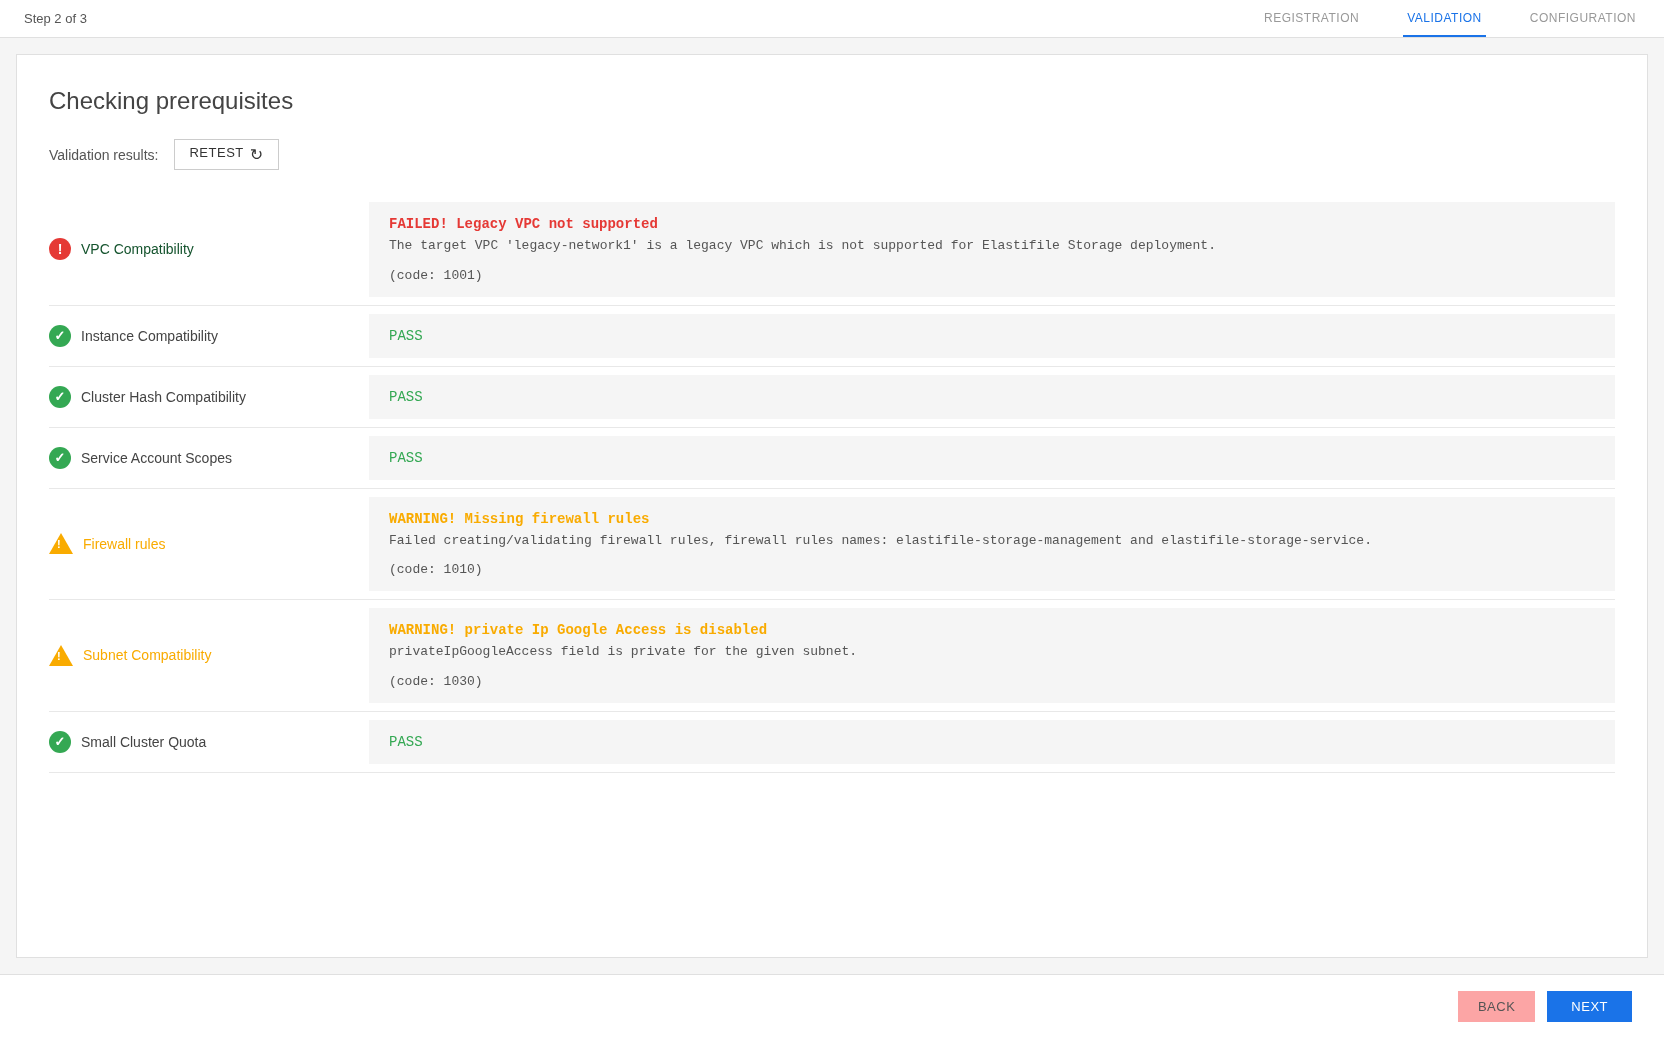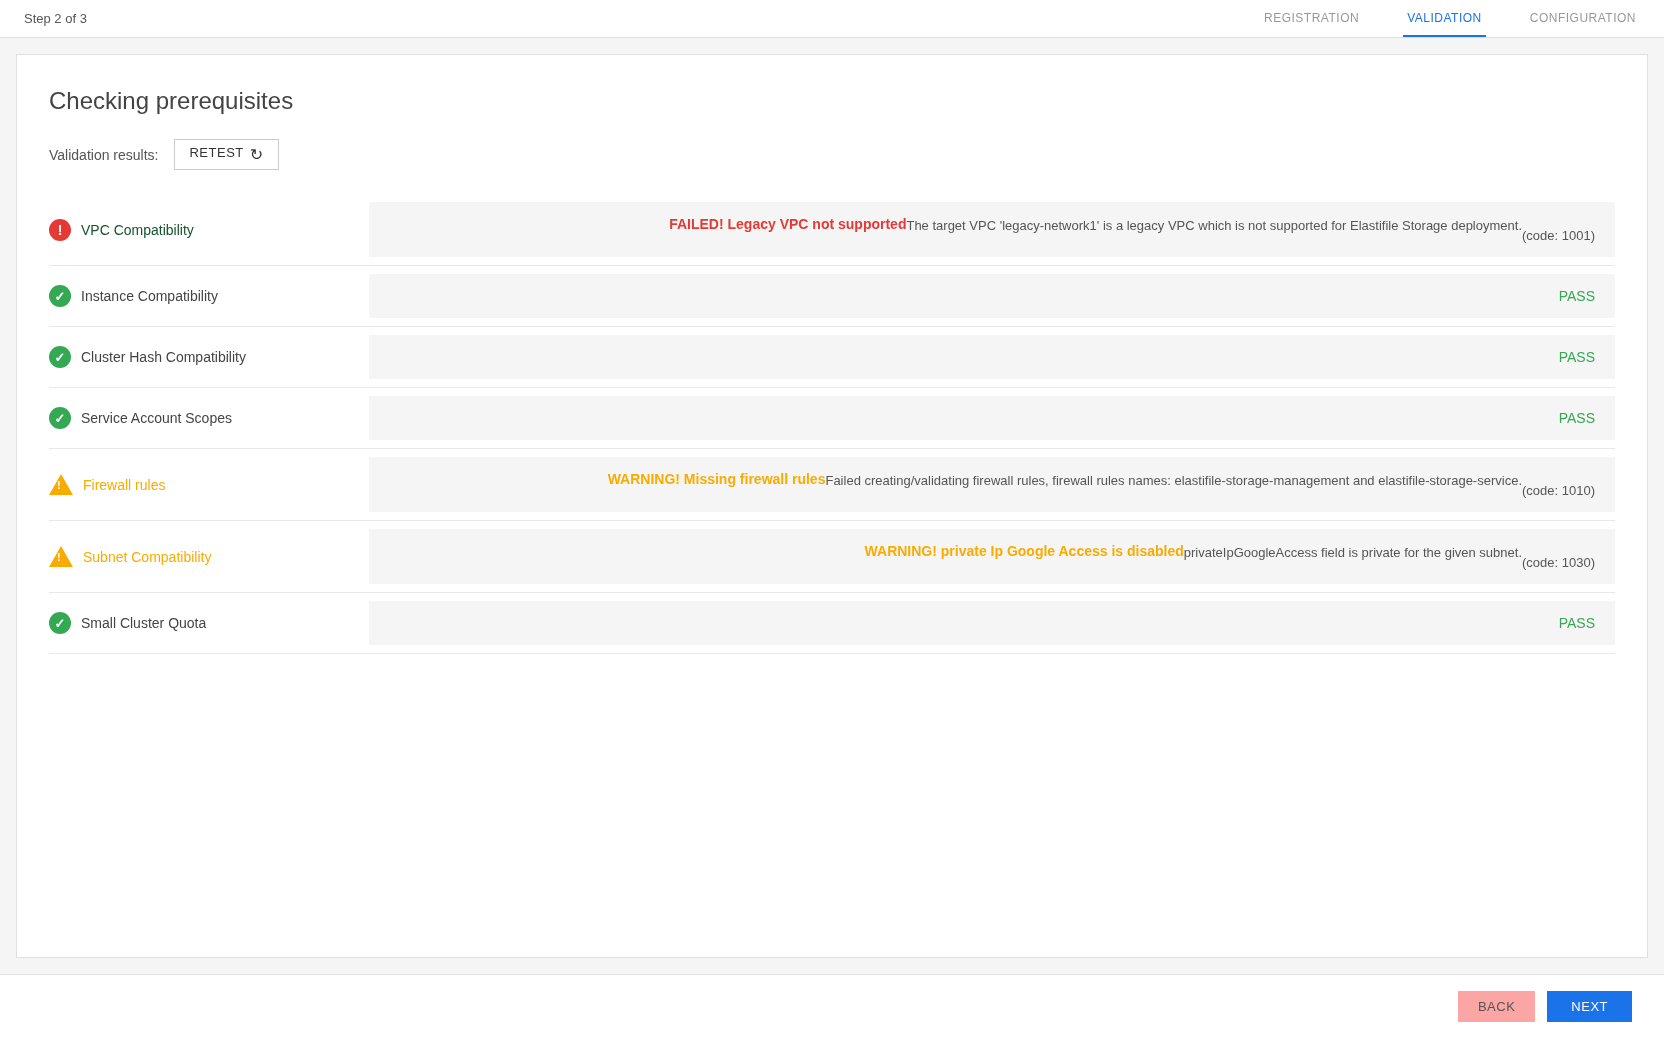--- a/index.html
+++ b/index.html
@@ -119,23 +119,24 @@
       color: #f9ab00;
     }
     .check-label.error-text {
       color: #14532d;
     }
     .check-result-col {
       flex: 1;
       background: #f5f5f5;
       padding: 14px 20px;
       display: flex;
-      flex-direction: row;
+      flex-direction: column;
       justify-content: flex-end;
       margin: 8px 0;
+      font-family: Liberation Mono, monospace;
     }
 
     
     .icon-circle-success {
       width: 22px;
       height: 22px;
       border-radius: 50%;
       background: #34a853;
       display: flex;
       align-items: center;

